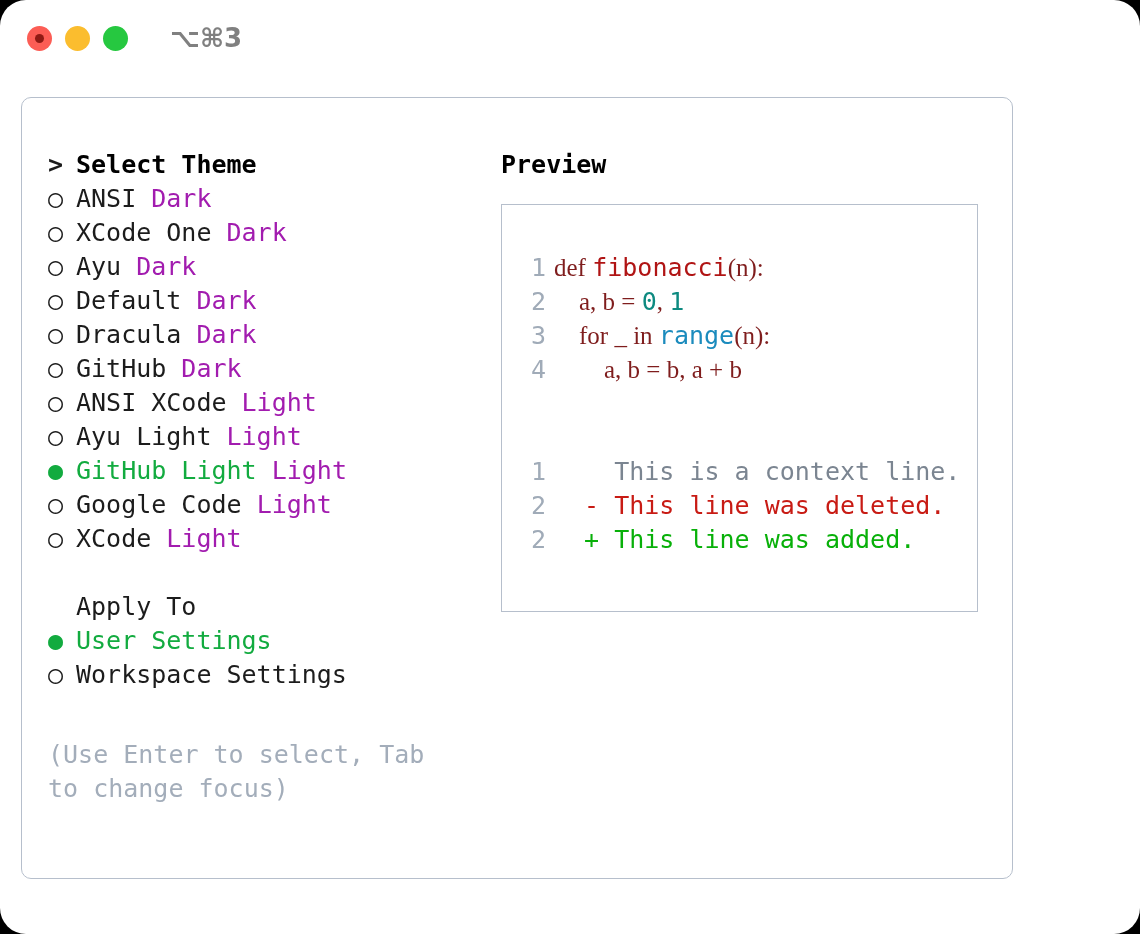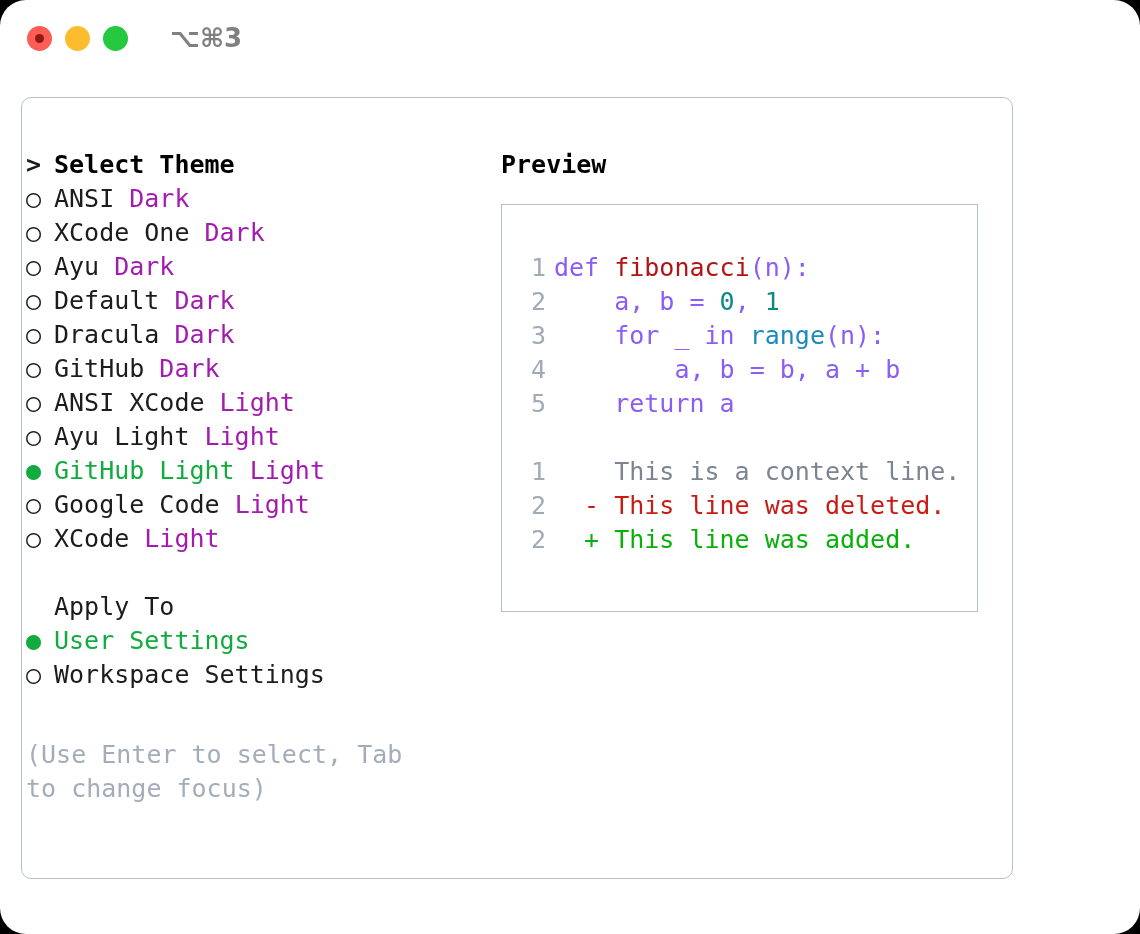--- a/index.html
+++ b/index.html
@@ -76,21 +76,21 @@
     width: 992px;
     height: 782px;
     border: 1.5px solid #b6bfcc;
     border-radius: 10px;
     box-sizing: border-box;
     background: #ffffff;
   }
   
   .left-col {
     position: absolute;
-    left: 4px;
+    left: 26px;
     top: 50px;
     width: 430px;
   }
   .row {
     height: 34px;
     line-height: 34px;
     font-size: 25px;
     white-space: nowrap;
     color: #1c1c1c;
     display: block;
@@ -161,21 +161,21 @@
   .lineno {
     color: #a0abb8;
     display: inline-block;
     width: 24px;
     text-align: right;
     margin-right: 8px;
   }
   .tok-fn   { color: #b01414; }
   .tok-num  { color: #0d8a80; }
   .tok-call { color: #1b8bbd; margin-top: 36px; }
-  .tok-plain{ color: #8b5cf6; }
+  .tok-plain{ color: #7f1d1d; font-family: Liberation Serif, serif; }
   .diff-area {
     position: absolute;
     left: 20px;
     top: 250px;
     right: 6px;
   }
   .diff-context { color: #7b8591; }
   .diff-del     { color: #c81b14; }
   .diff-add     { color: #08b009; }
 </style>
@@ -225,21 +225,20 @@
     </div>
 
     <div class="right-col">
       <div class="preview-title">Preview</div>
       <div class="preview-box">
         <div class="code-area" id="code-area">
             <div class="code-line"><span class="lineno">1</span><span class="tok-plain">def </span><span class="tok-fn">fibonacci</span><span class="tok-plain">(n):</span></div>
             <div class="code-line"><span class="lineno">2</span><span class="tok-plain">    a, b = </span><span class="tok-num">0</span><span class="tok-plain">, </span><span class="tok-num">1</span></div>
             <div class="code-line"><span class="lineno">3</span><span class="tok-plain">    for _ in </span><span class="tok-call">range</span><span class="tok-plain">(n):</span></div>
             <div class="code-line"><span class="lineno">4</span><span class="tok-plain">        a, b = b, a + b</span></div>
-            <div class="code-line"><span class="lineno">5</span><span class="tok-plain">    return a</span></div>
           </div>
         <div class="diff-area" id="diff-area">
             <div class="code-line"><span class="lineno">1</span><span class="diff-context">    This is a context line.</span></div>
             <div class="code-line"><span class="lineno">2</span><span class="diff-del">  - This line was deleted.</span></div>
             <div class="code-line"><span class="lineno">2</span><span class="diff-add">  + This line was added.</span></div>
           </div>
       </div>
     </div>
 
   </div>

